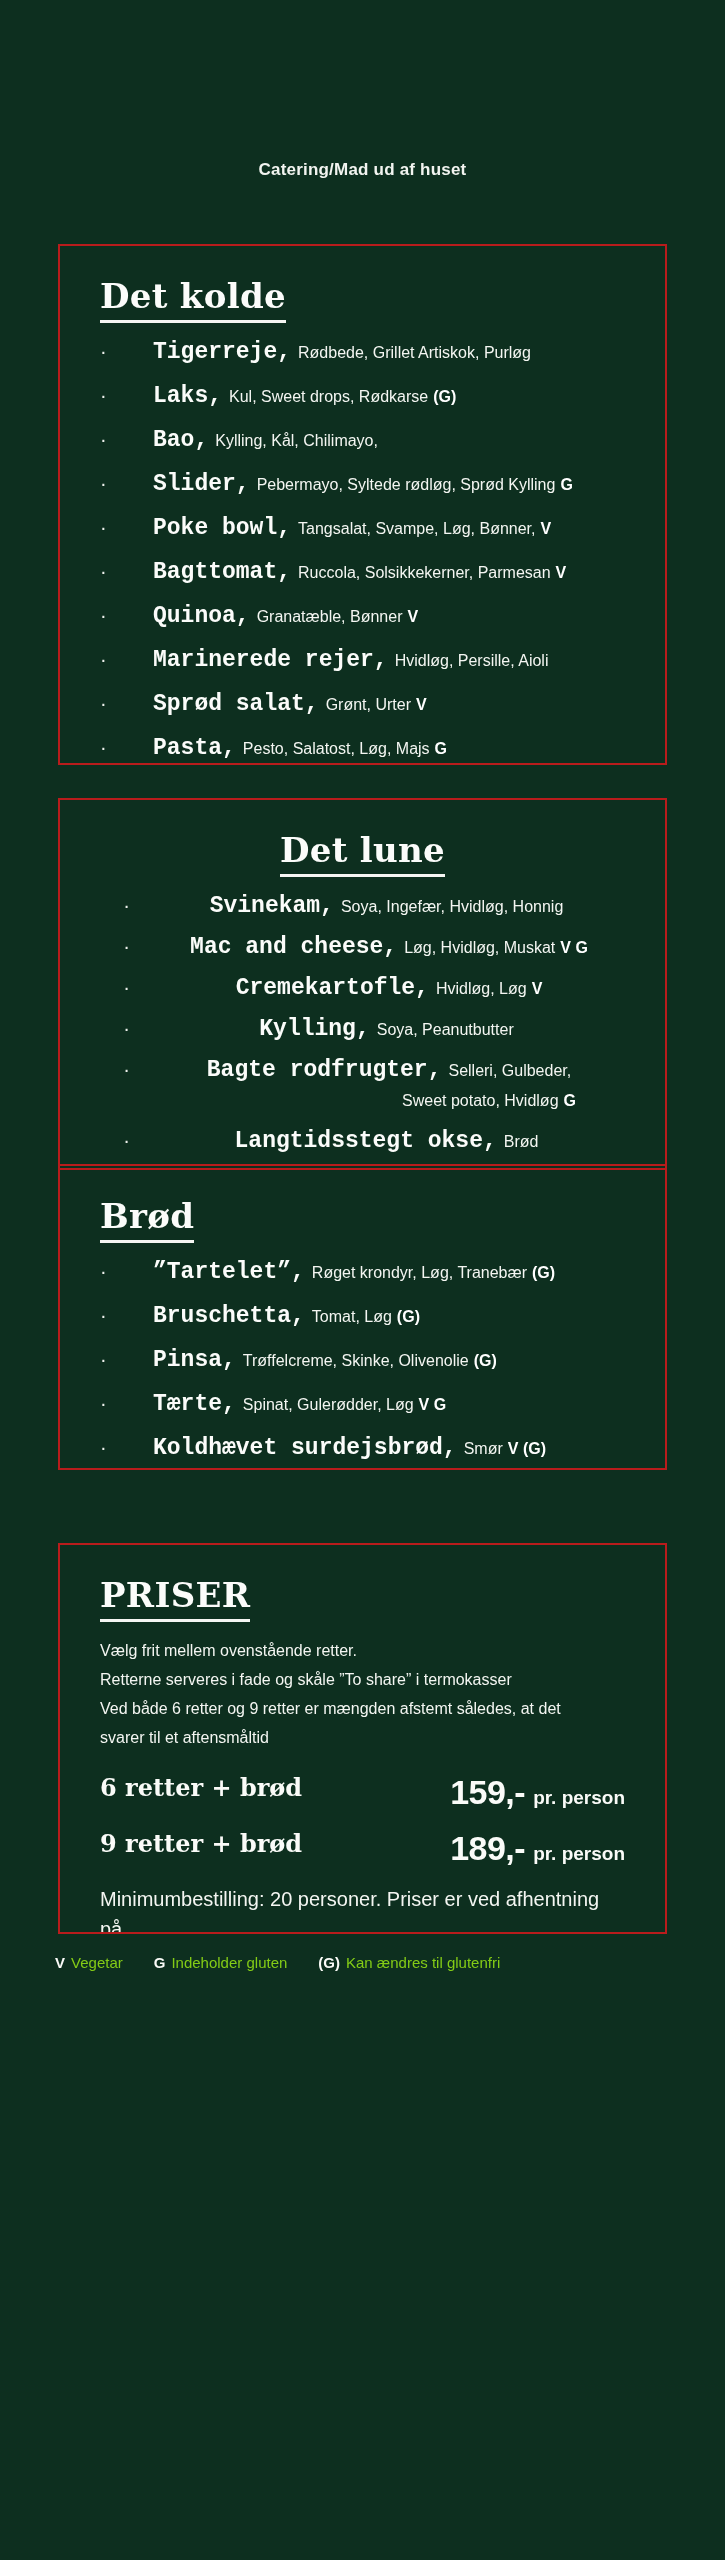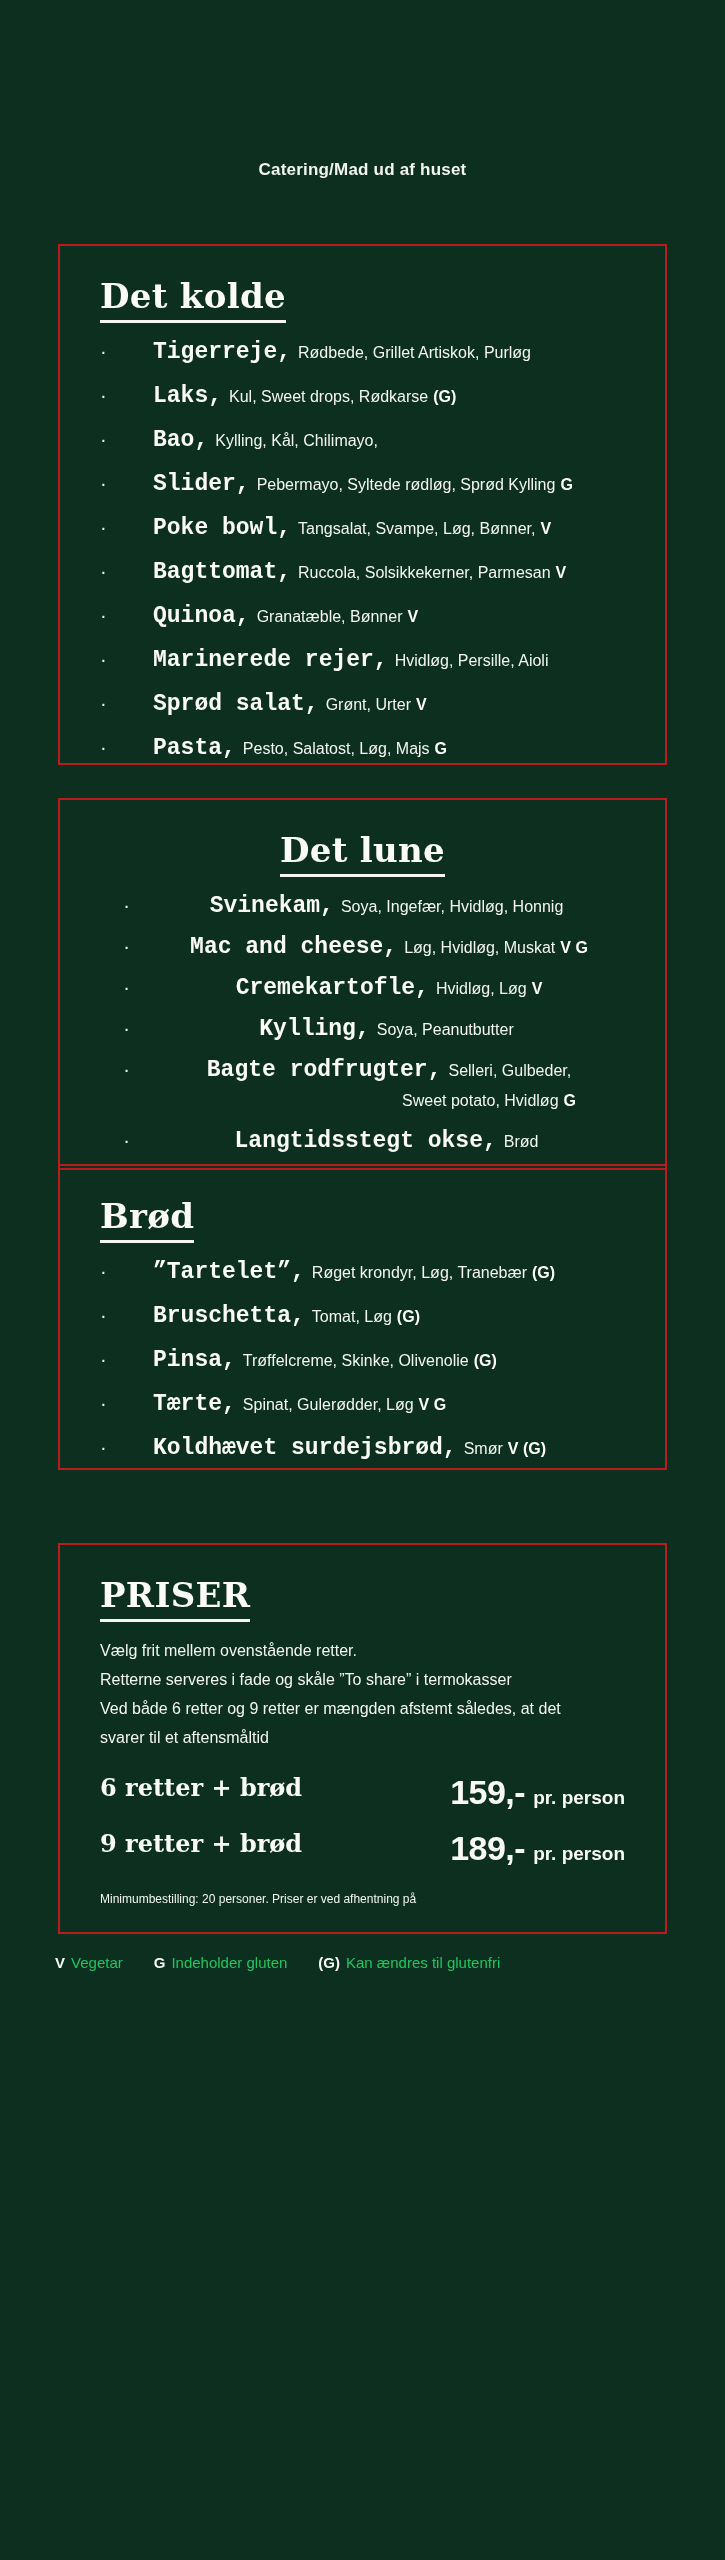--- a/index.html
+++ b/index.html
@@ -112,32 +112,32 @@
     font-weight: 700;
     font-size: 24px;
   }
   .price-right { display: flex; align-items: baseline; }
   .price-value {
     font-size: 34px;
     font-weight: 800;
     letter-spacing: -0.5px;
   }
   .price-unit { font-size: 19px; font-weight: 700; margin-left: 8px; }
-  .pricing-note { margin-top: 16px; font-size: 12px; line-height: 30px; color: #f4f6f2; }
+  .pricing-note { margin-top: 16px; font-size: 20px; line-height: 30px; color: #f4f6f2; }
   .legend {
     position: absolute;
     left: 55px;
     top: 1954px;
     display: flex;
     gap: 31px;
     font-size: 15px;
   }
   .legend-item { display: flex; align-items: baseline; }
   .legend-mark { font-weight: 700; margin-right: 6px; }
-  .legend-label { font-weight: 400; color: #22c55e; }
+  .legend-label { font-weight: 400; color: #84cc16; }
 </style>
 </head>
 <body>
 
 <div class="page">
 
   <div class="header-subtitle">Catering/Mad ud af huset</div>
 
   <div class="section-box box-kolde">
     <div class="section-heading">Det kolde</div>

